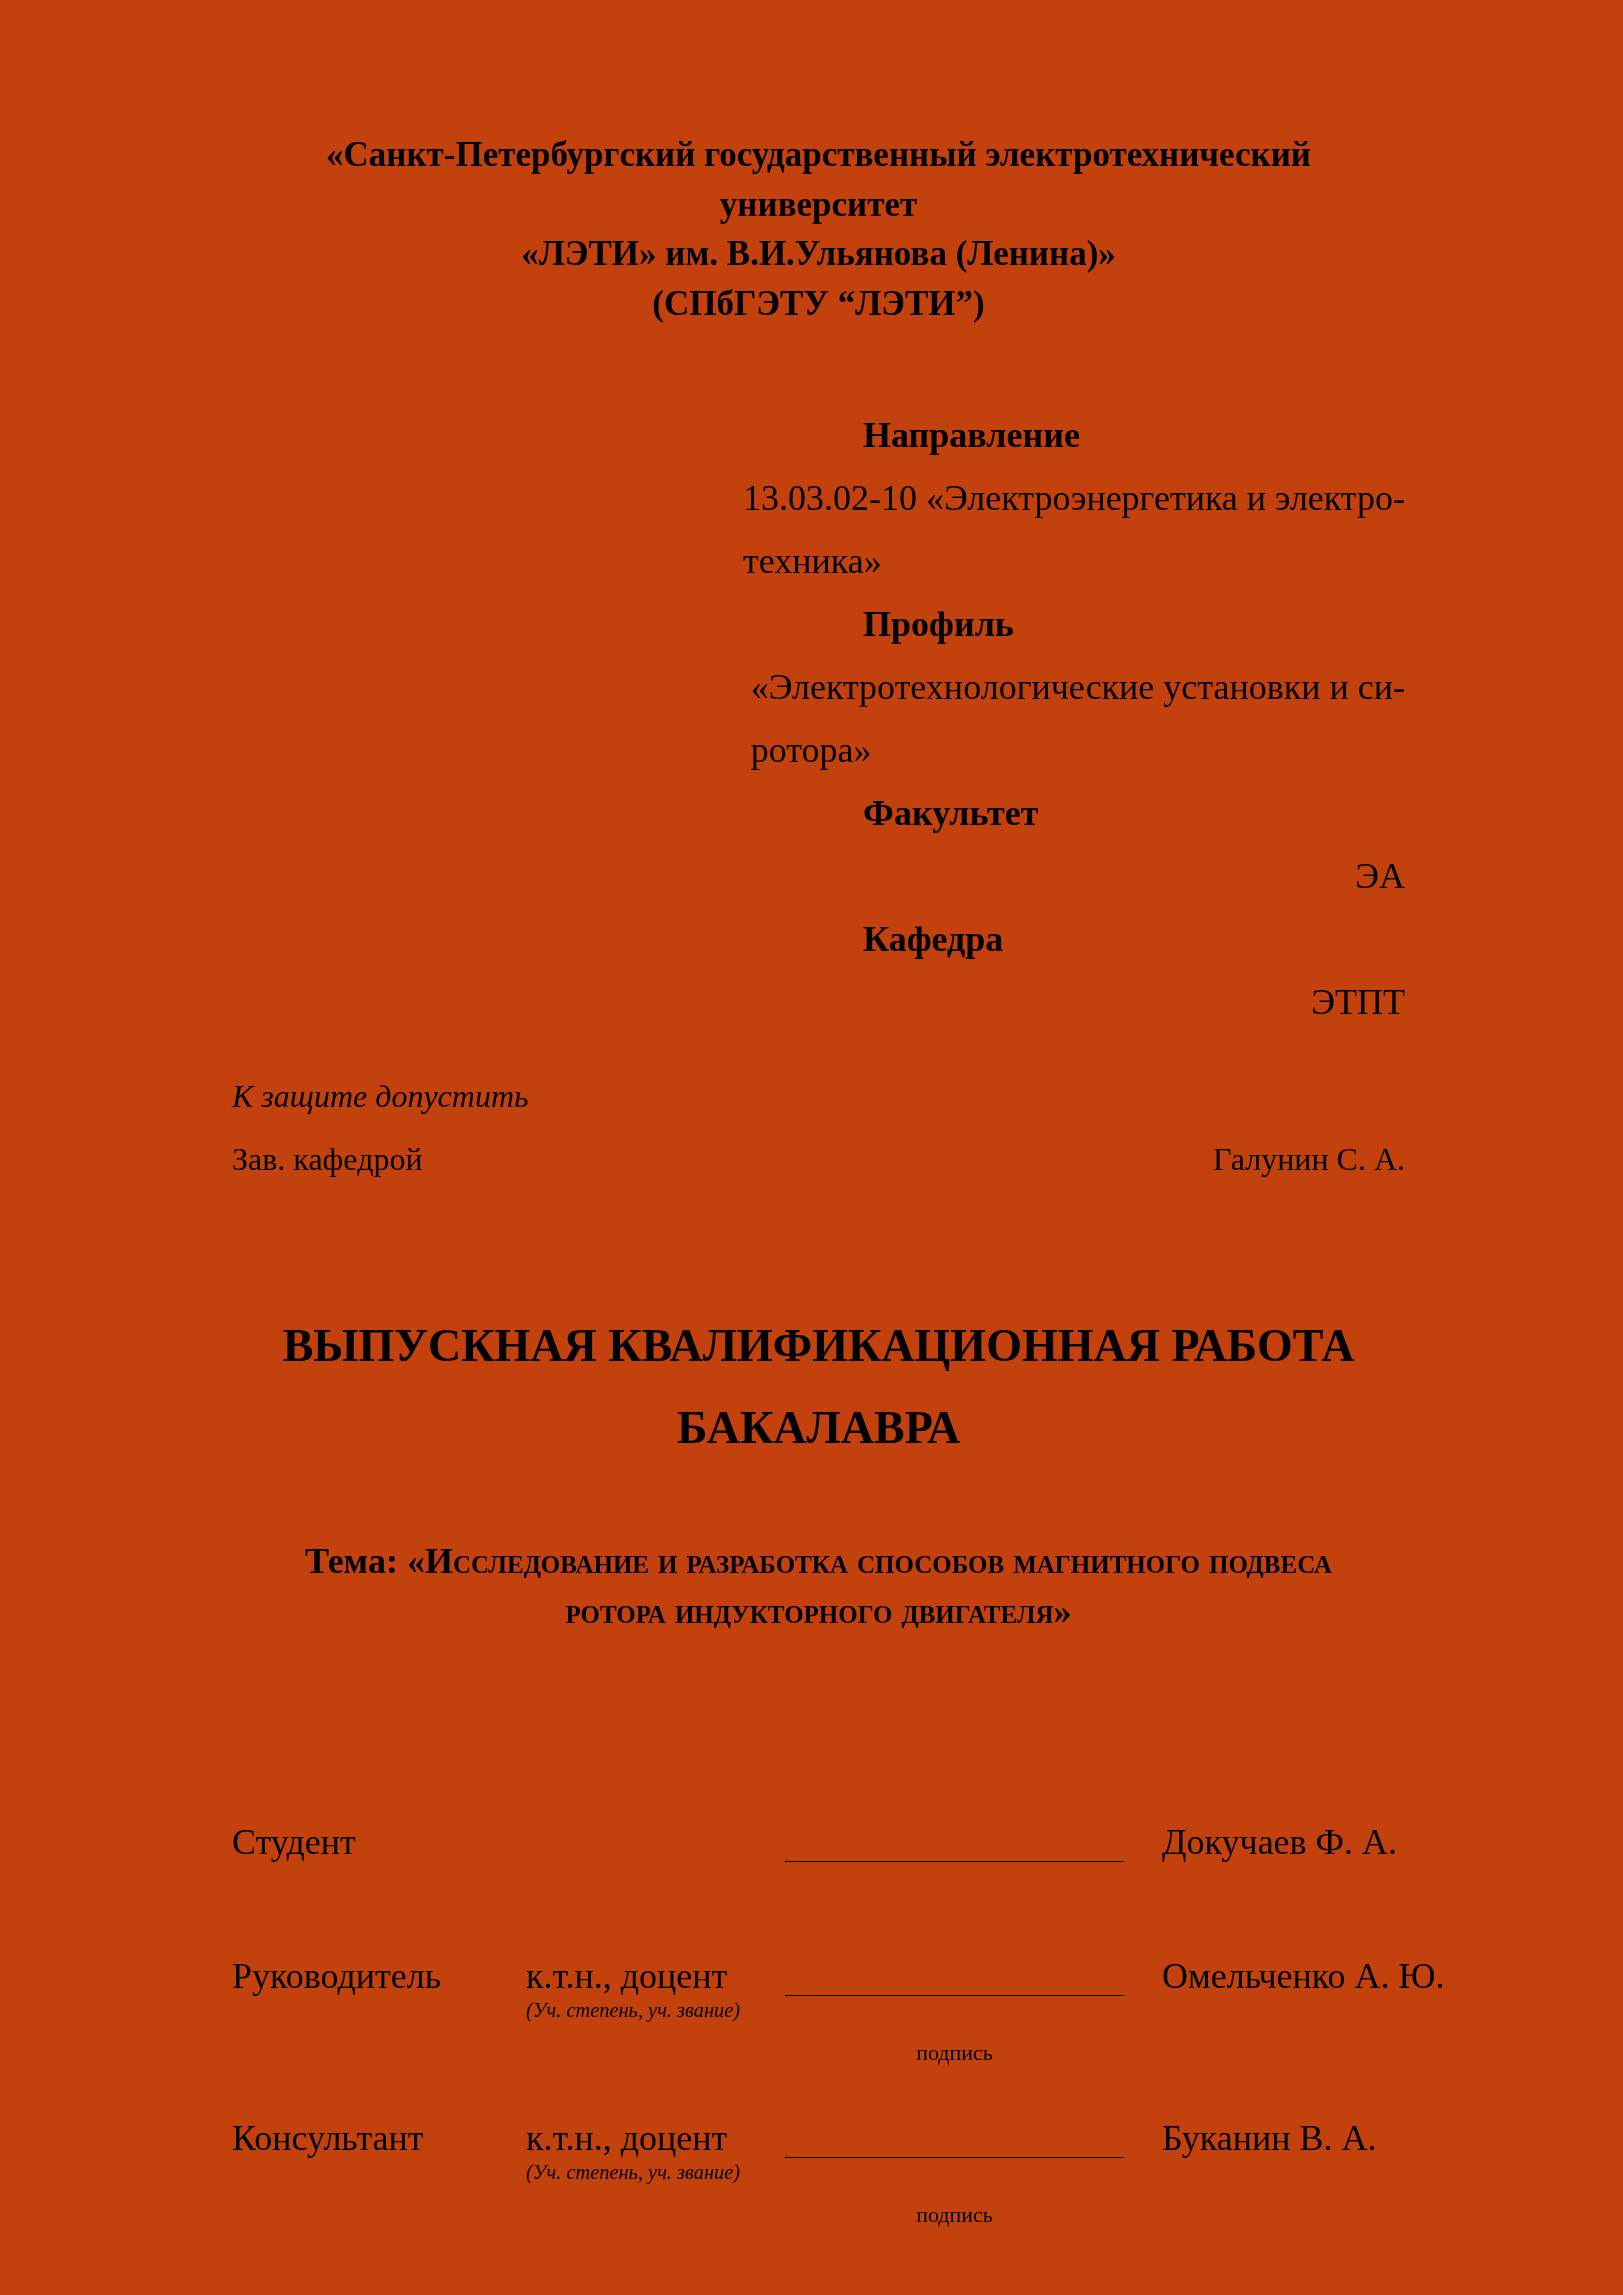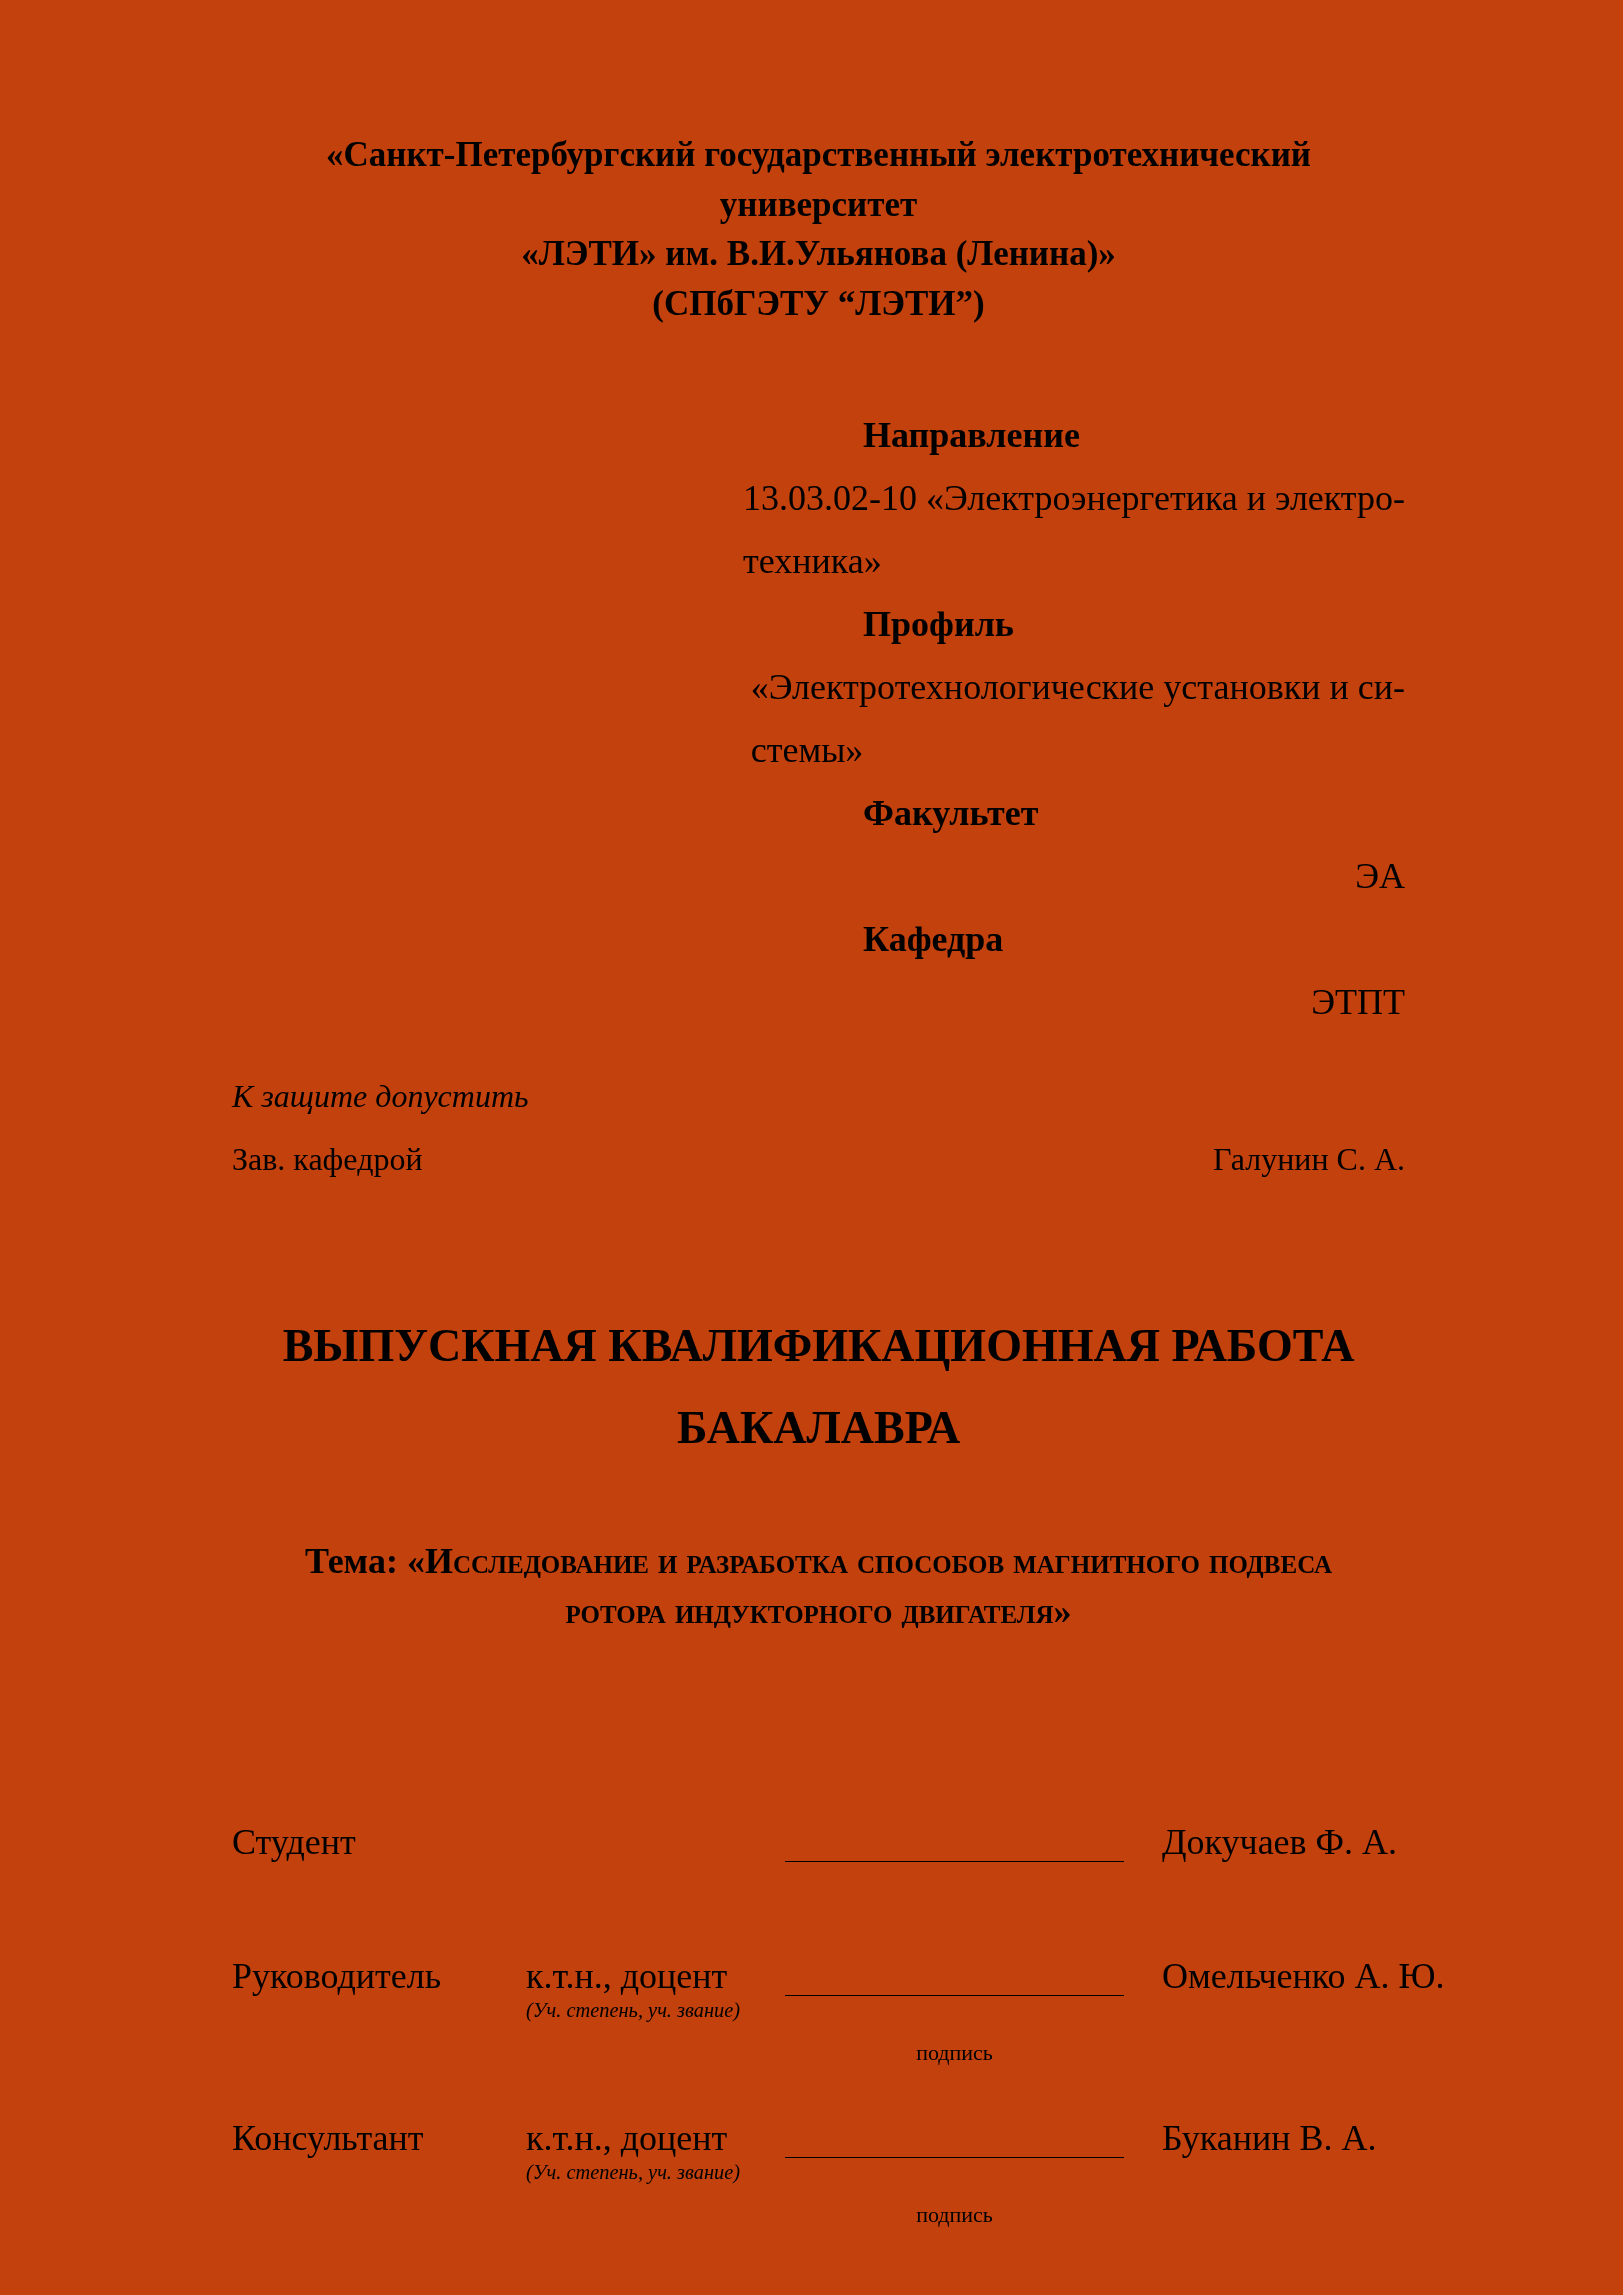--- a/index.html
+++ b/index.html
@@ -160,21 +160,21 @@
       <div class="detail-value">
         <div>13.03.02-10 «Электроэнергетика и электро-</div>
         <div>техника»</div>
       </div>
     </div>
 
     <div class="detail-row">
       <div class="detail-label">Профиль</div>
       <div class="detail-value">
         <div>«Электротехнологические установки и си-</div>
-        <div>стемы»</div>
+        <div>ротора»</div>
       </div>
     </div>
 
     <div class="detail-row">
       <div class="detail-label">Факультет</div>
       <div class="detail-value">
         <div>ЭА</div>
       </div>
     </div>
 

